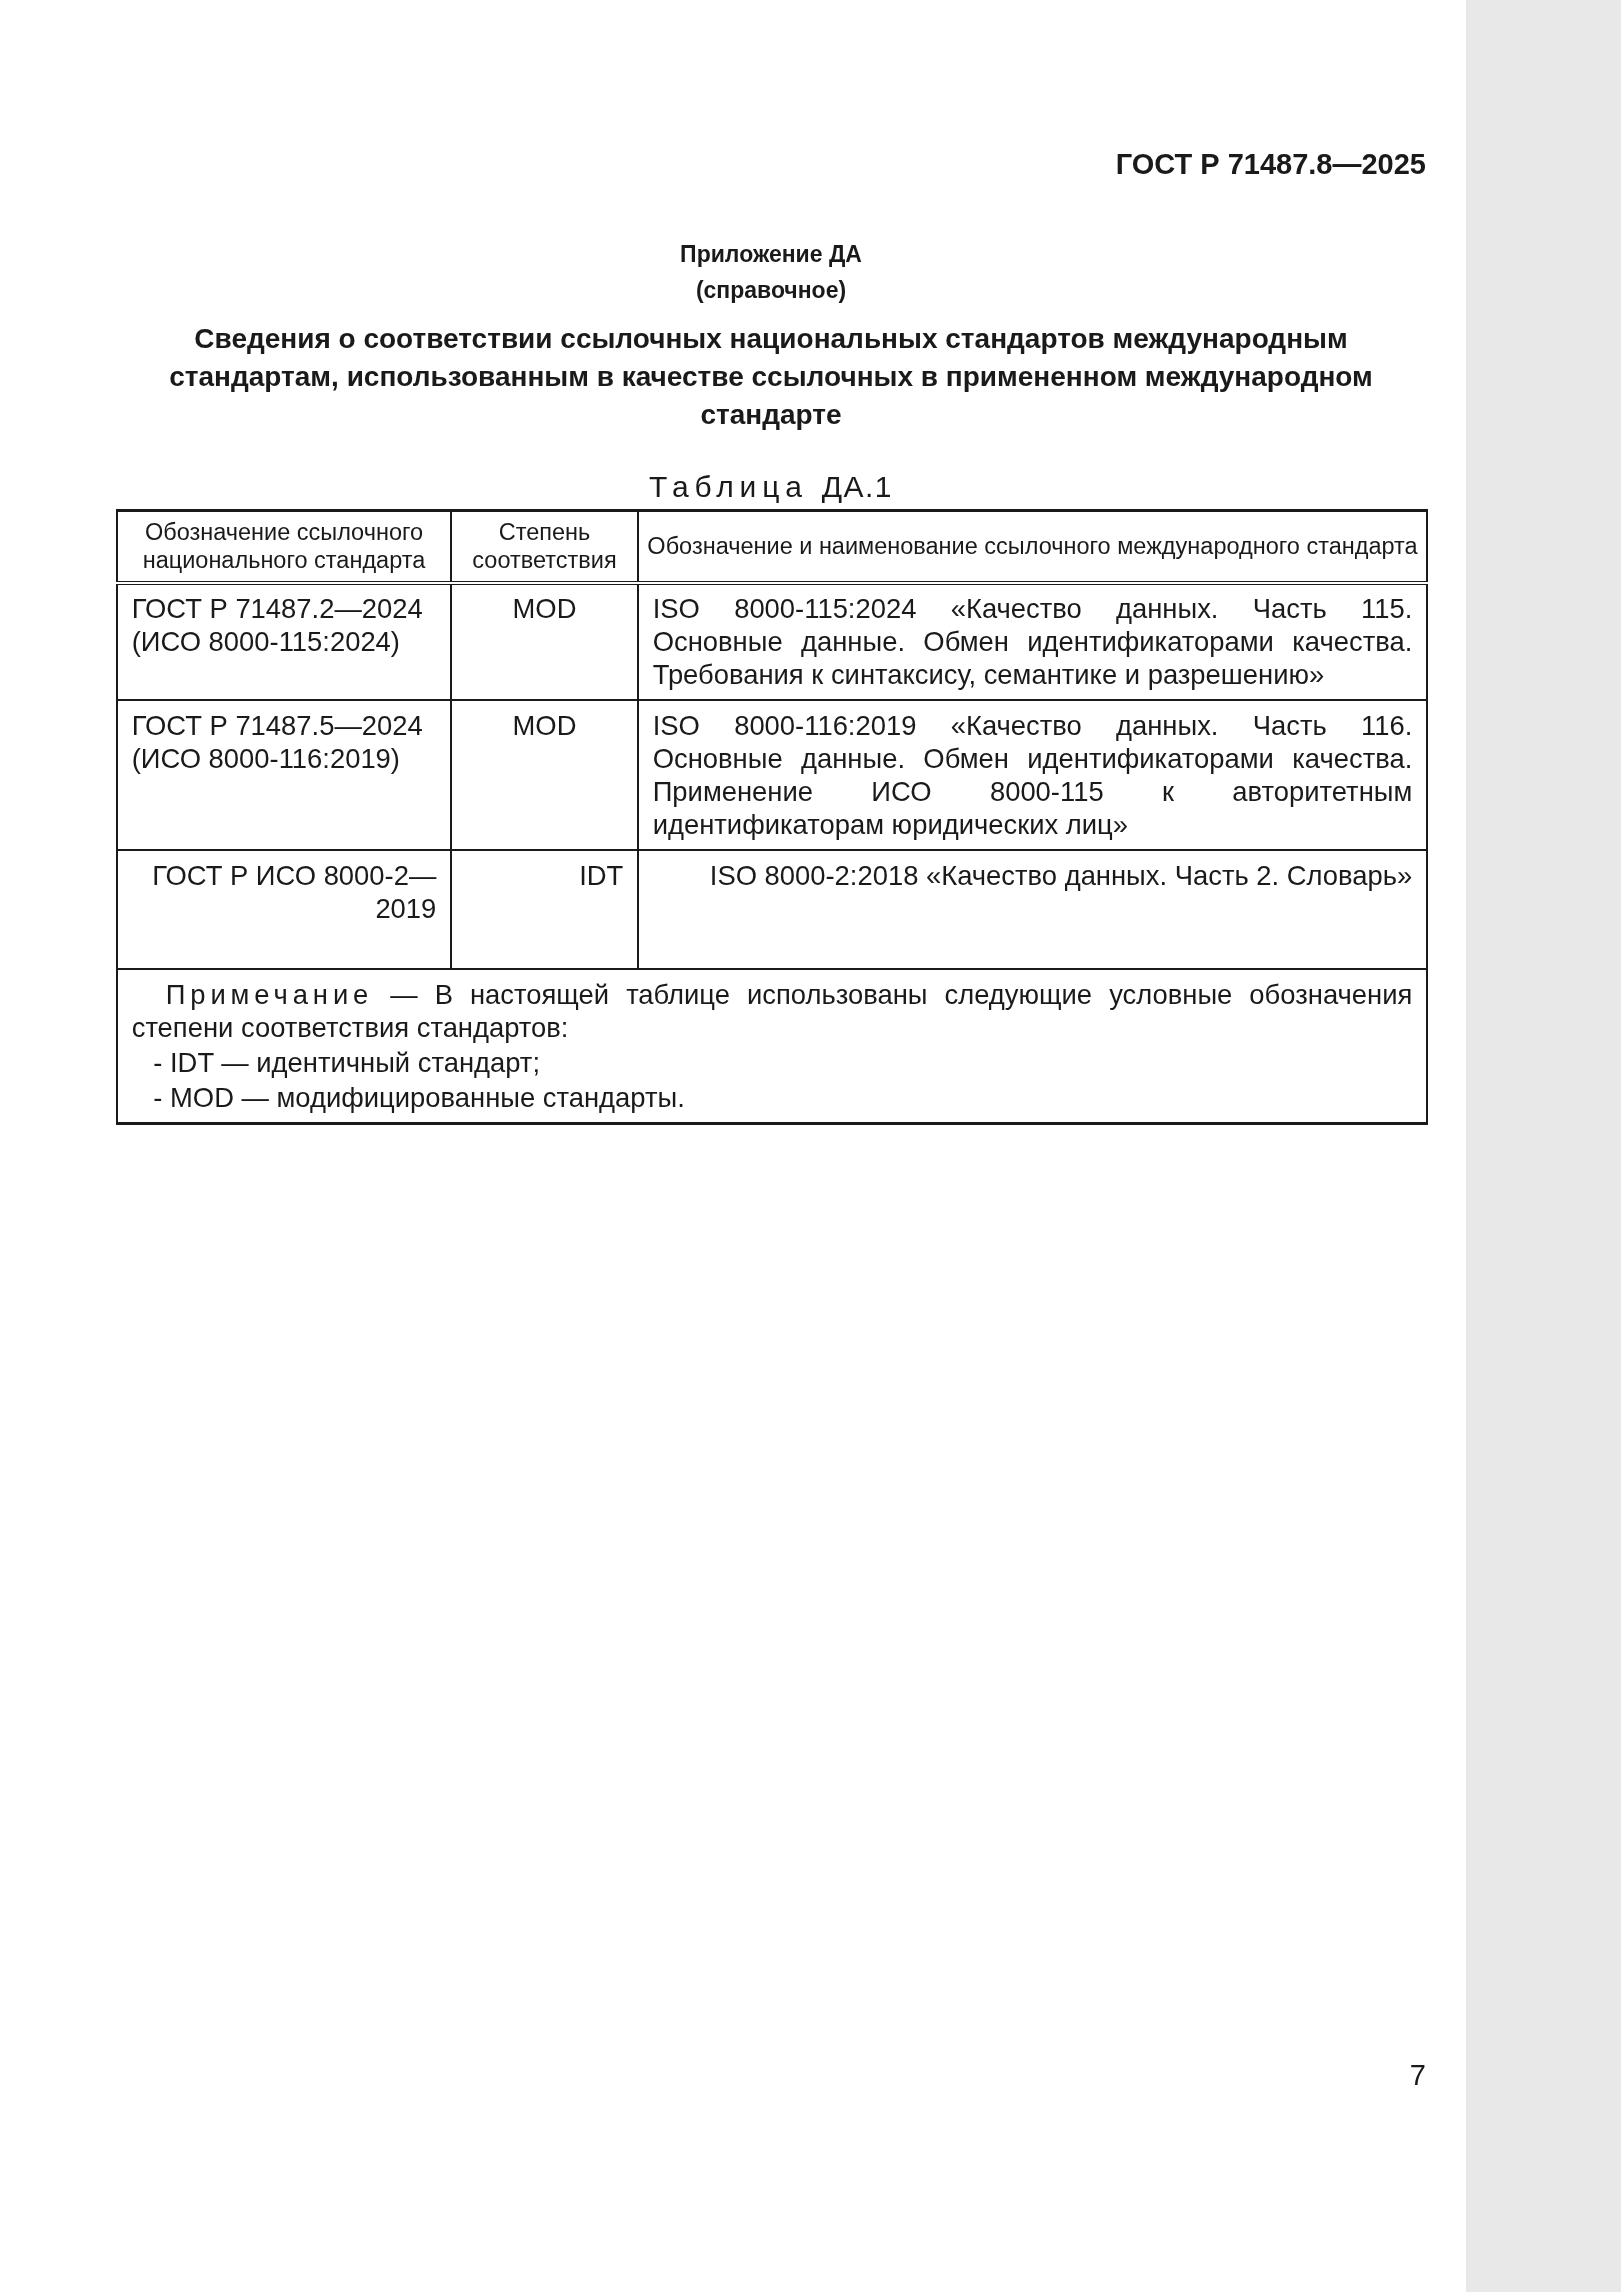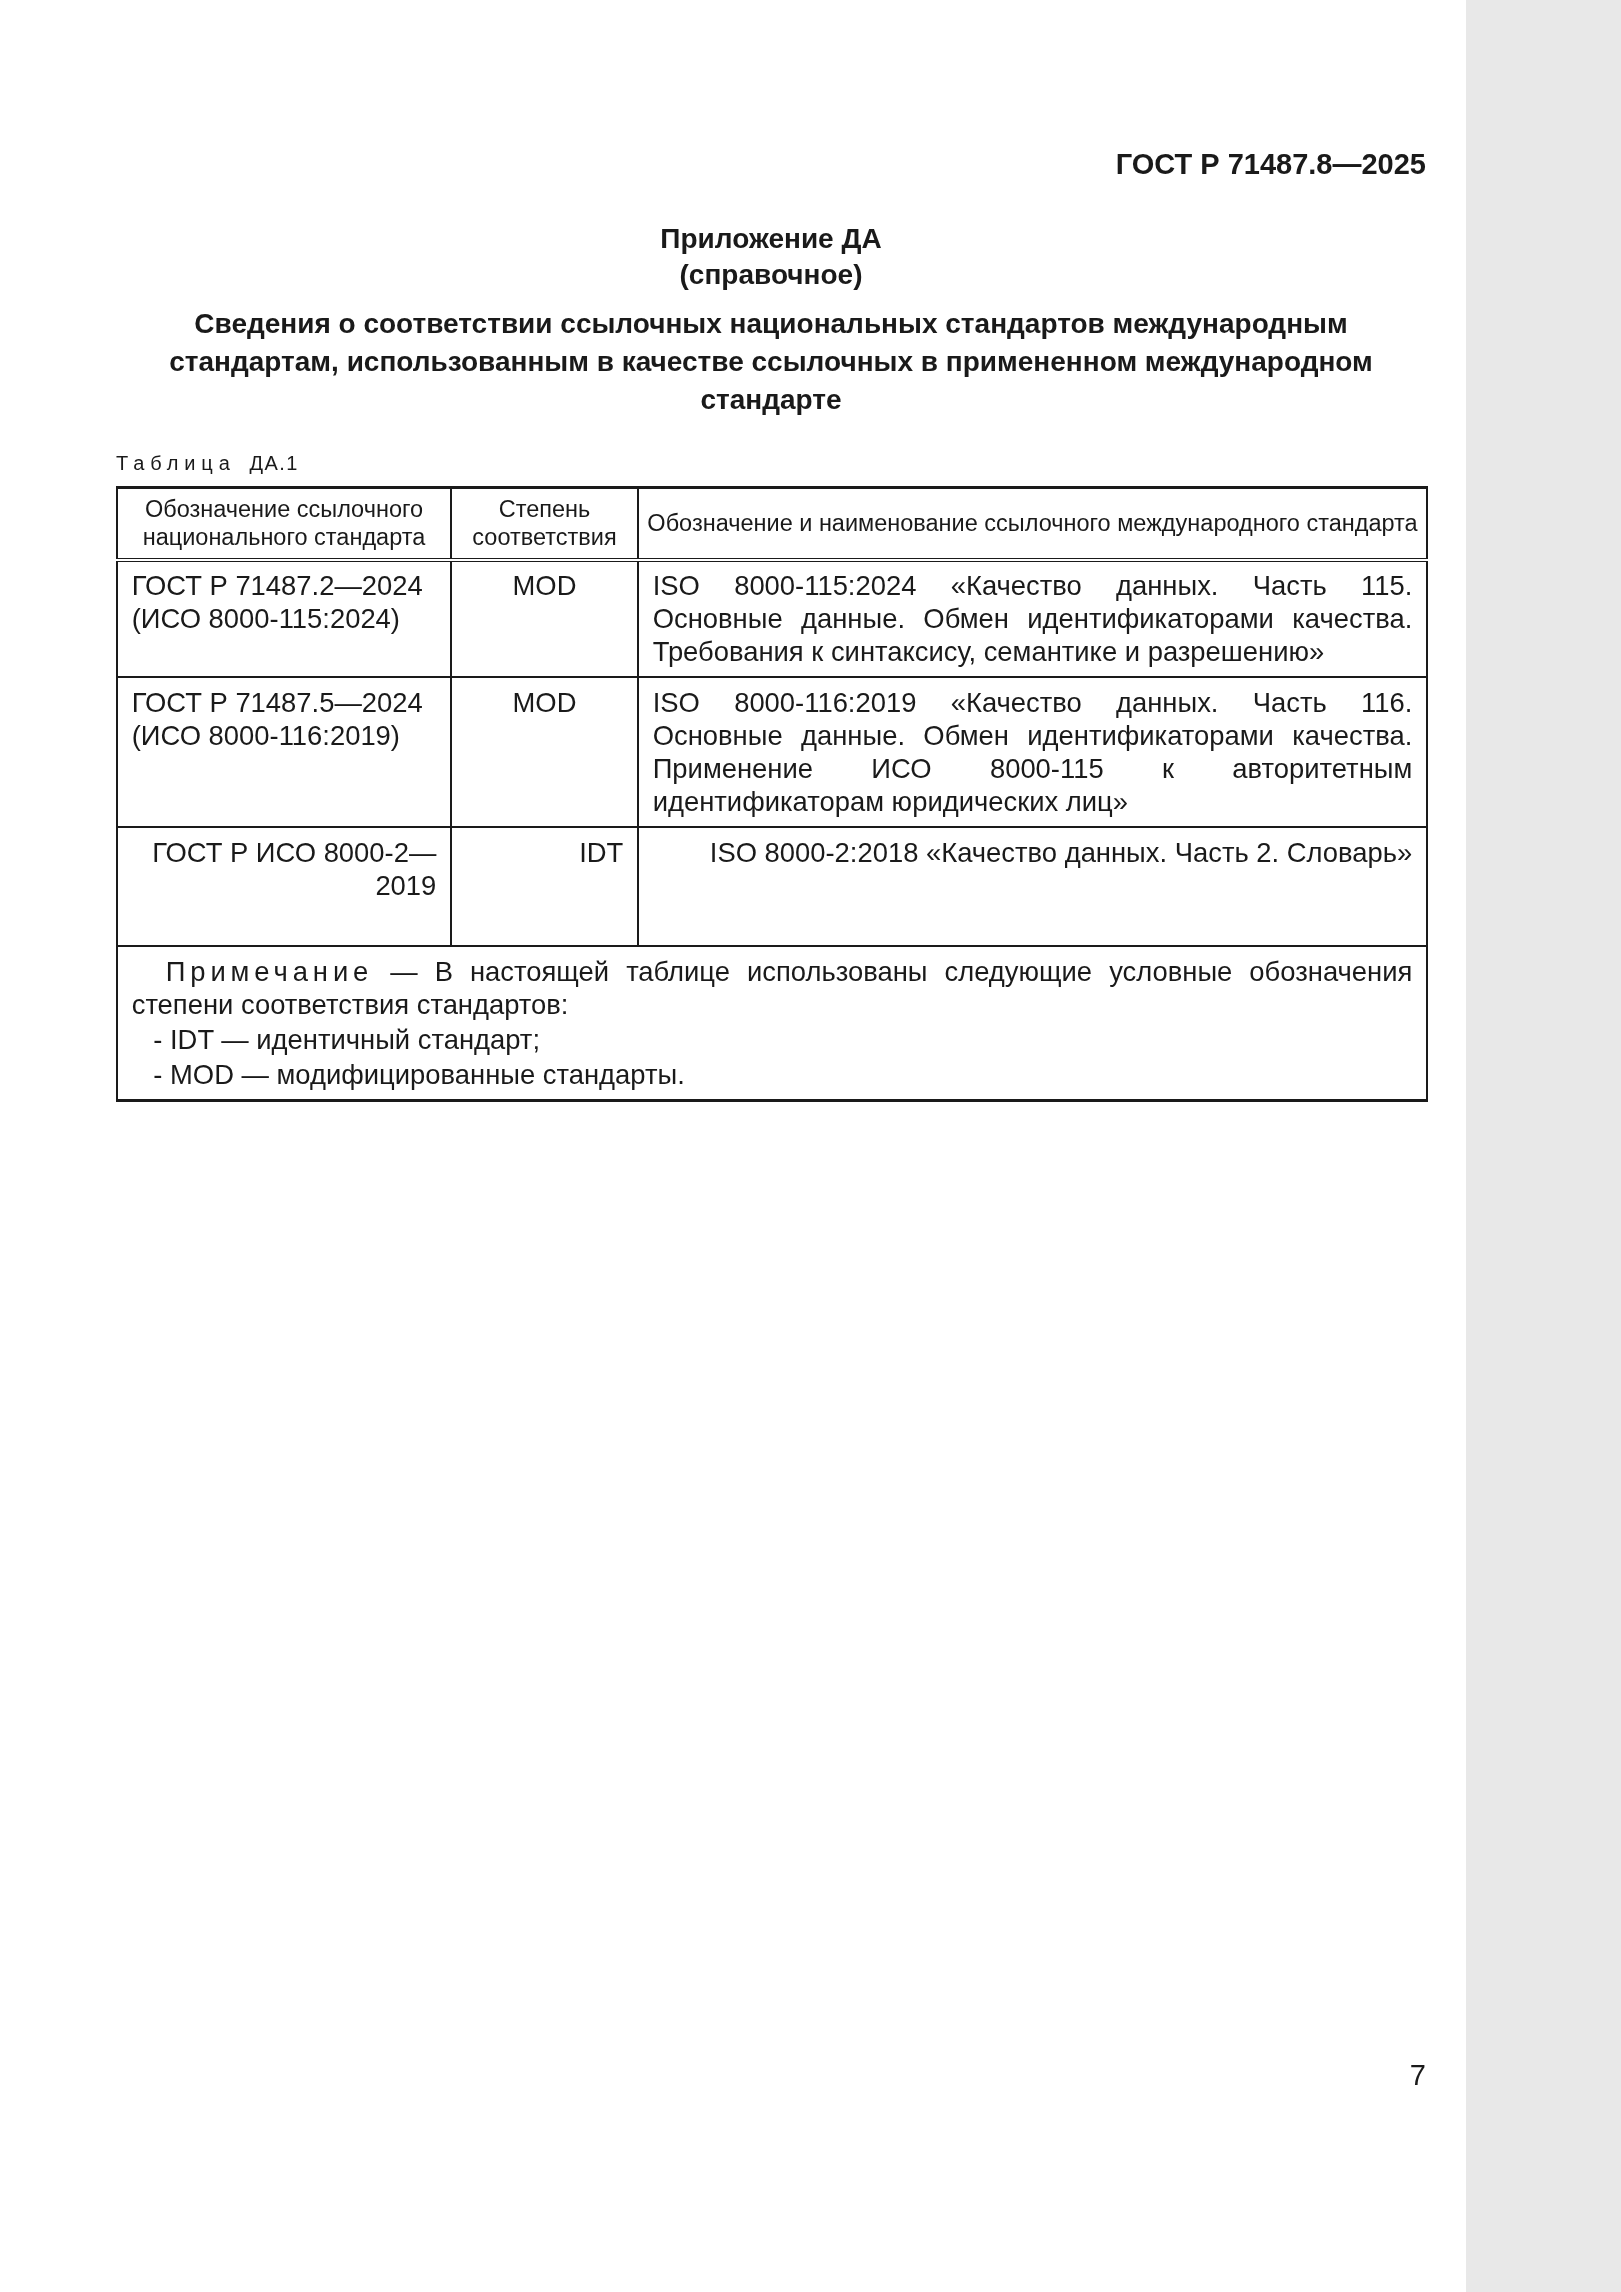--- a/index.html
+++ b/index.html
@@ -17,38 +17,38 @@
     width:1310px;
   }
   .doc-code{
     margin-top:147px;
     text-align:right;
     font-size:29px;
     font-weight:bold;
     line-height:35px;
   }
   .appendix{
-    margin-top:39px;
+    margin-top:54px;
     text-align:center;
-    font-size:28px;
+    font-size:23px;
     font-weight:bold;
     line-height:36px;
   }
   .section-title{
     margin-top:12px;
     text-align:center;
     font-size:28px;
     font-weight:bold;
     line-height:38px;
   }
   .table-caption{
-    margin-top:29px;
-    font-size:20px;
+    margin-top:37px;
+    font-size:30px;
     line-height:31px;
-    text-align:left;
+    text-align:center;
   }
   .caption-word{letter-spacing:5.9px;}
   .caption-number{margin-left:13.7px;letter-spacing:1.5px;}
 
   table.std{
     margin-top:6.9px;
     width:1310px;
     table-layout:fixed;
     border-collapse:collapse;
     border:2.9px solid #1a1a1a;

